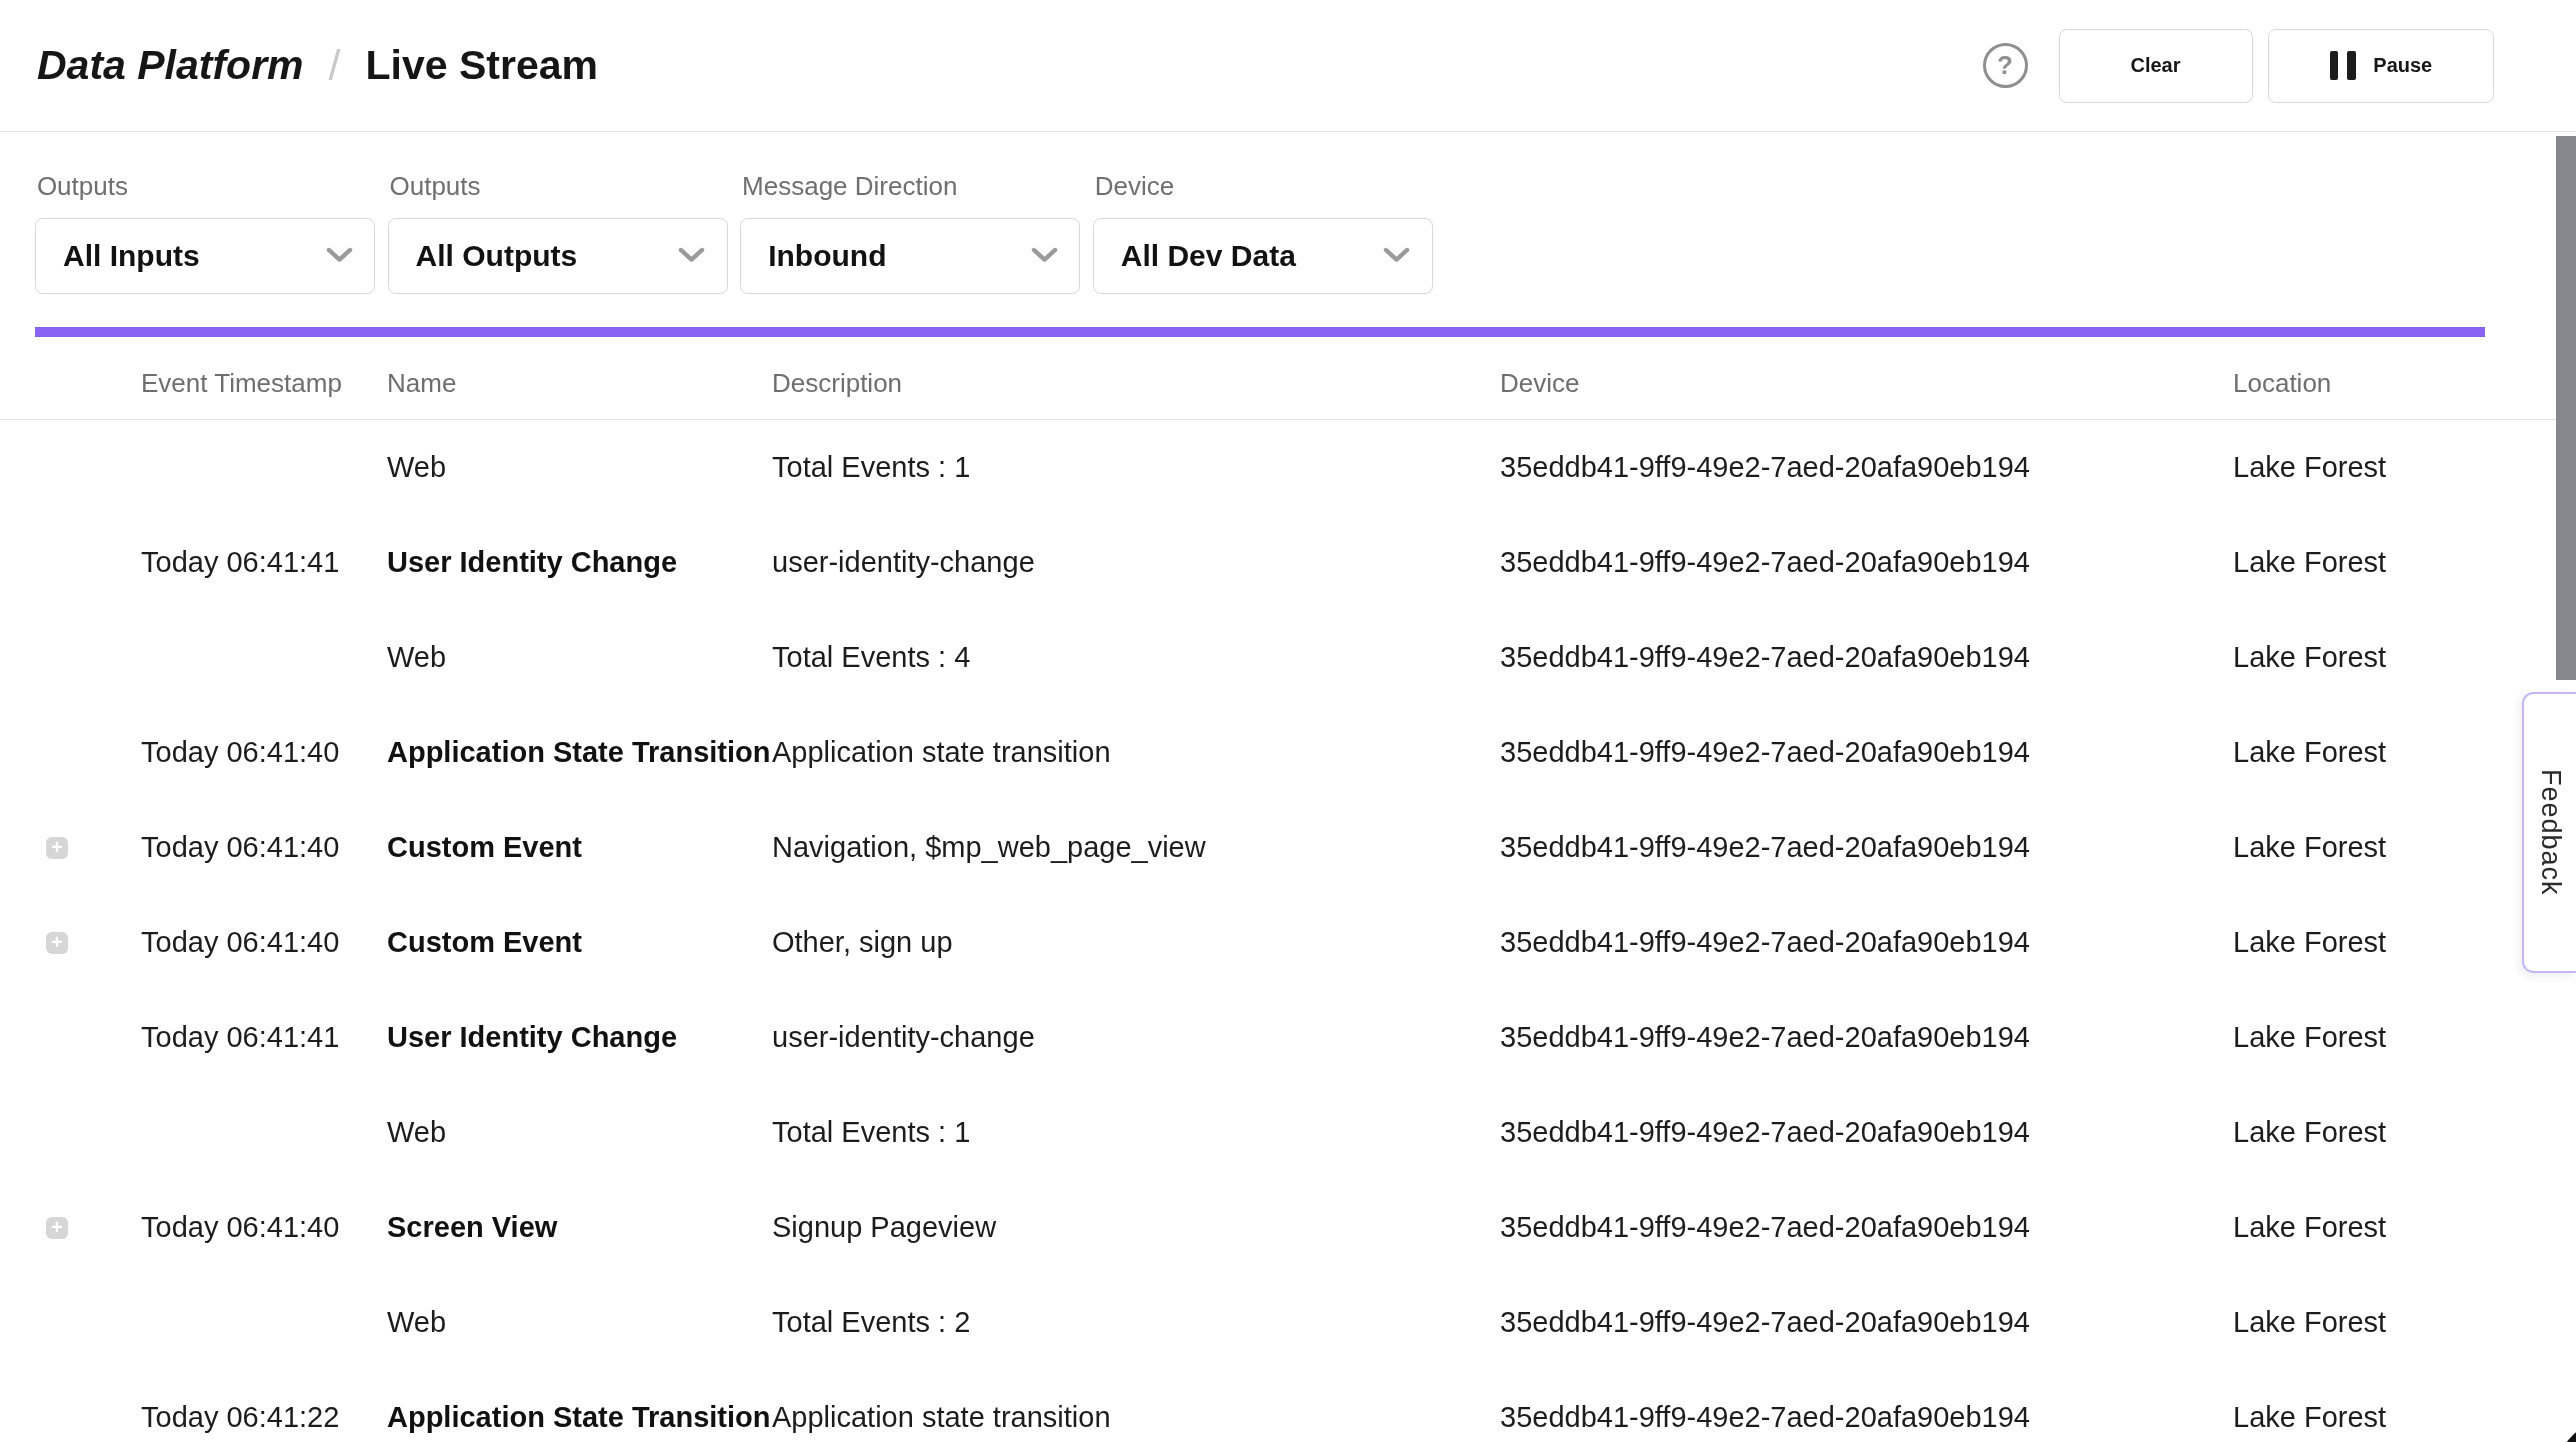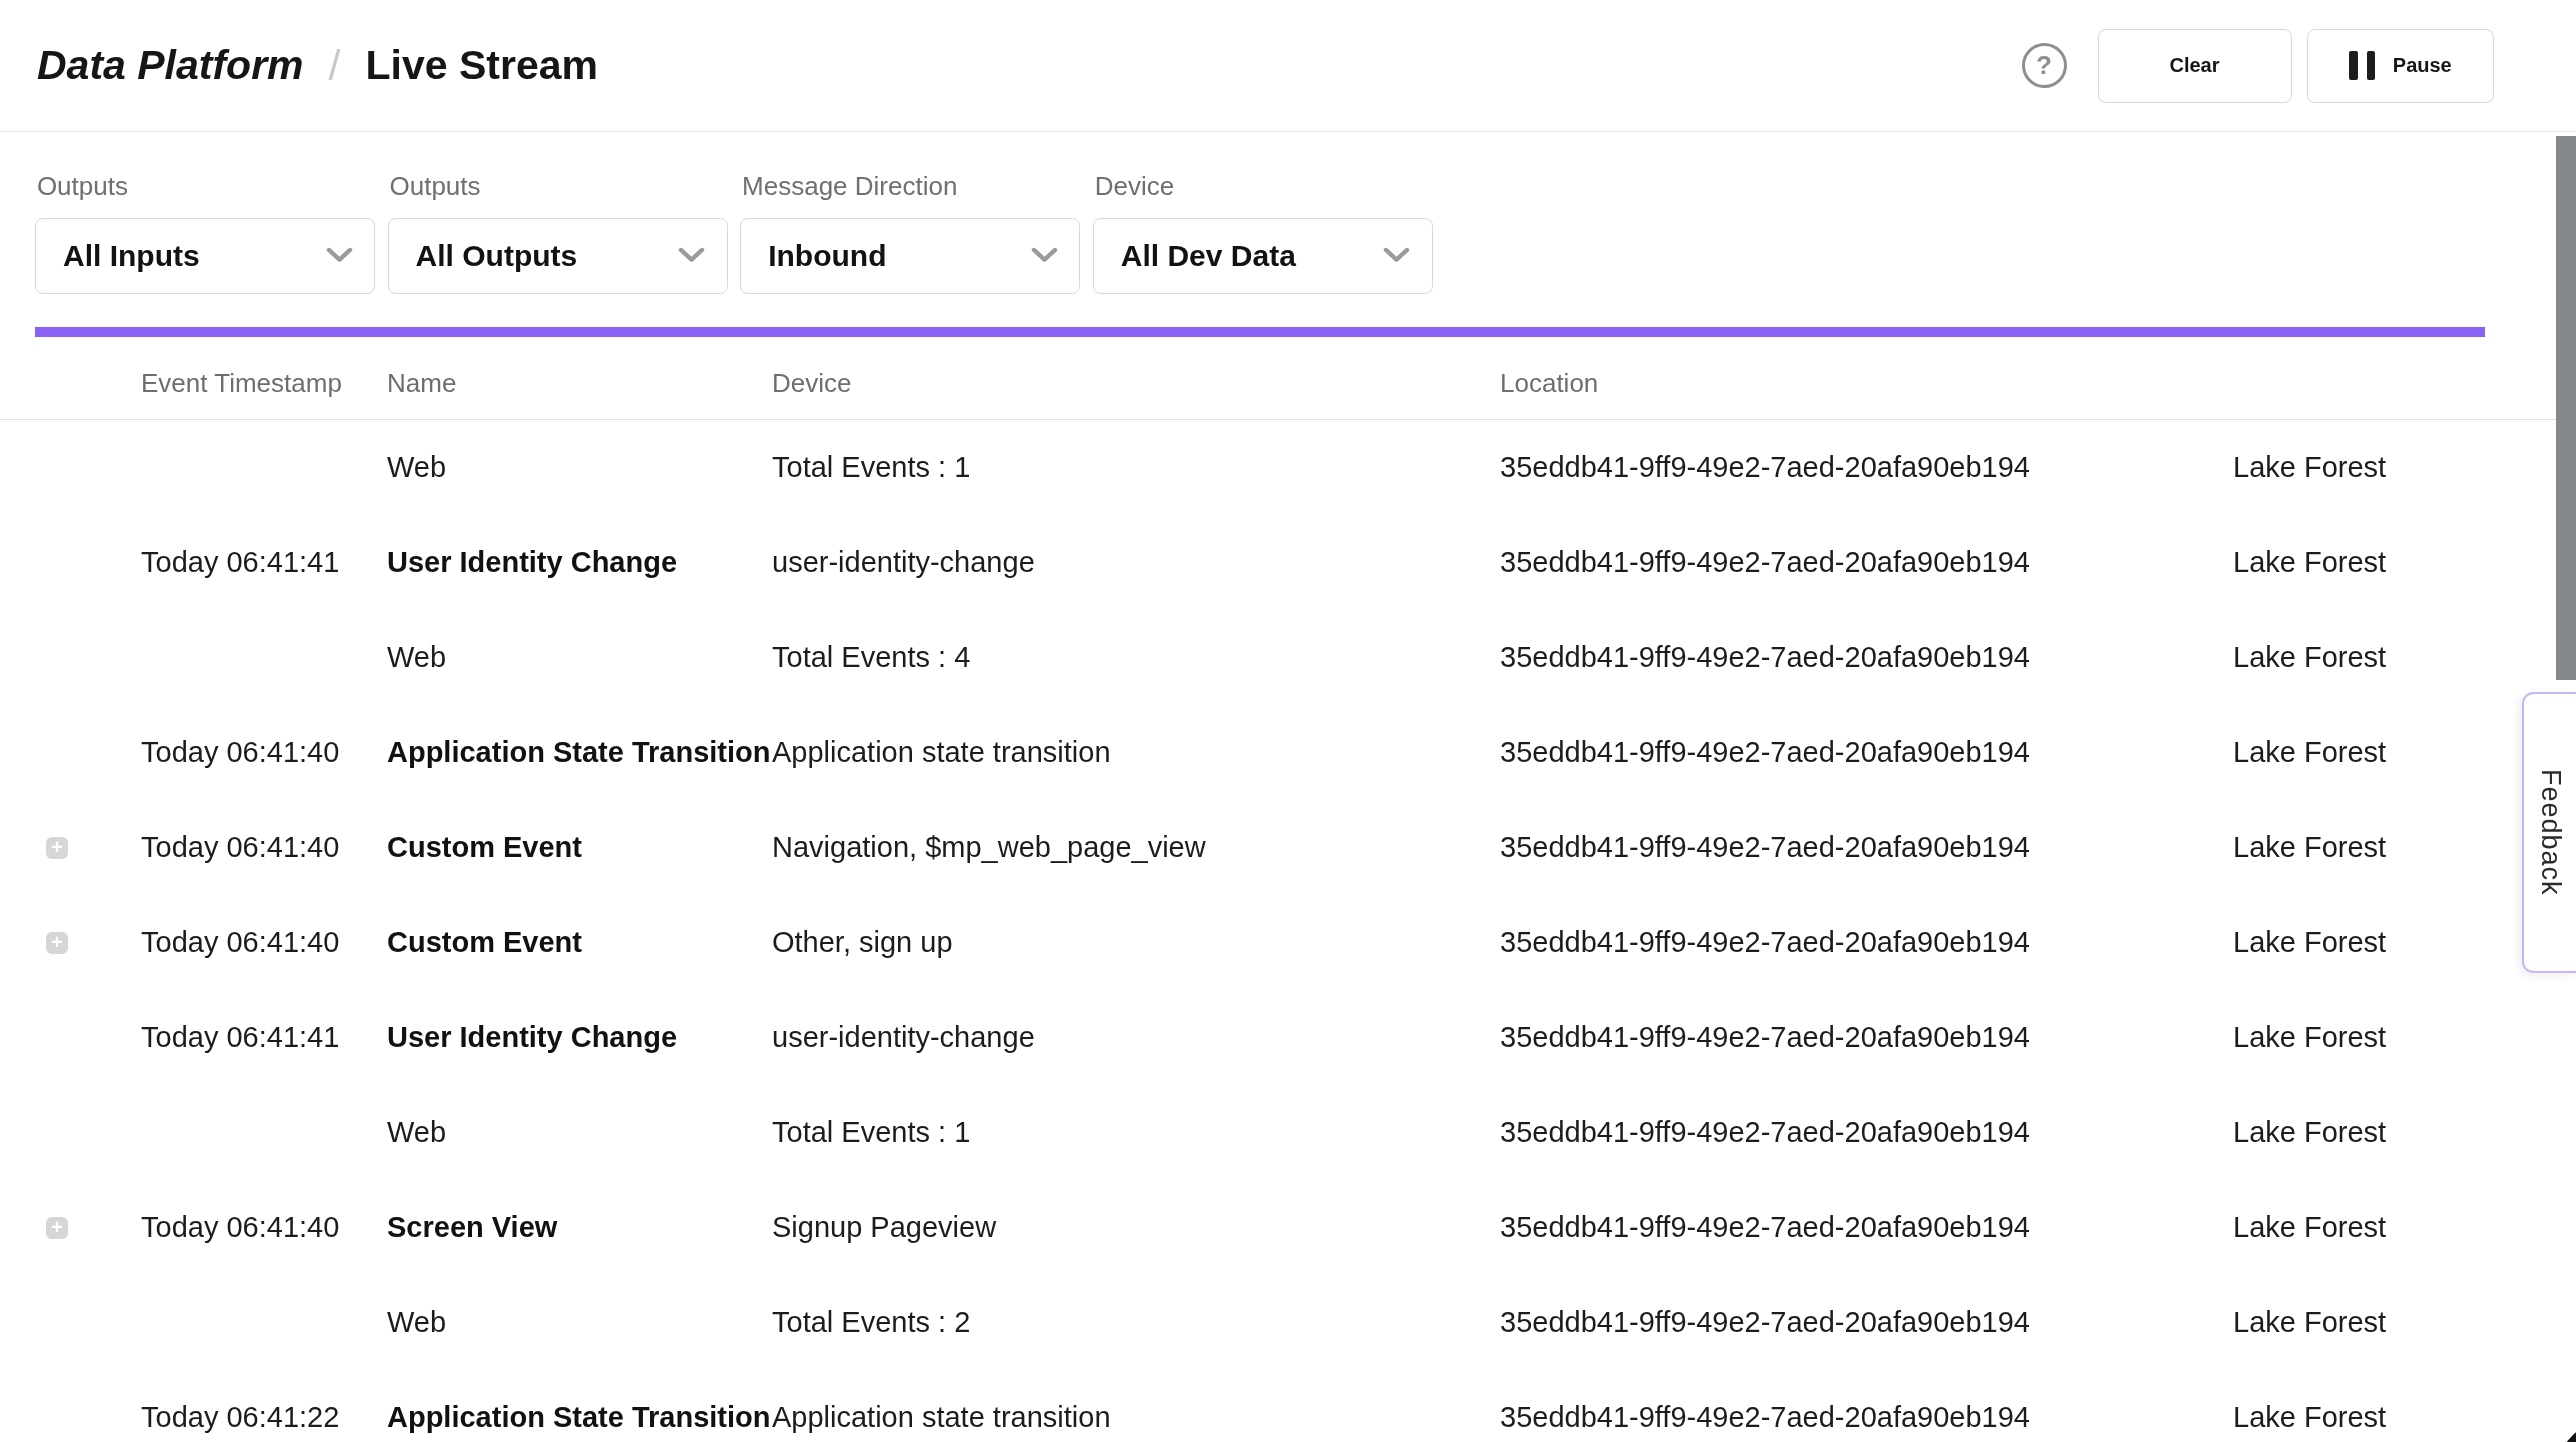--- a/index.html
+++ b/index.html
@@ -26,21 +26,21 @@
     display:flex; align-items:center; justify-content:center;
     color:#8f8f8f; font-size:26px; font-weight:bold; background:#fff;
     margin-right:31px; cursor:pointer;
   }
   .hdr-btn {
     height:74px; background:#fff; border:1.9px solid #d8d8d8; border-radius:7.8px;
     font-family:inherit; font-size:20px; font-weight:bold; color:#161616;
     display:flex; align-items:center; justify-content:center; cursor:pointer;
   }
   .clear-btn { width:194px; margin-right:15.5px; }
-  .pause-btn { width:187px; gap:17.5px; }
+  .pause-btn { width:226px; gap:17.5px; }
   .pause-icon { display:flex; gap:8.7px; }
   .pause-icon i { display:block; width:8.7px; height:29px; background:#1c1c1c; border-radius:1.9px; }
 
   
   .filters { display:flex; gap:12.6px; padding:39px 0 0 35px; }
   .filter { width:340px; }
   .filter-label { font-size:26px; color:#6f6f6f; margin:0 0 15.5px 1.9px; }
   .filter-select {
     height:76px; border:1.9px solid #d8d8d8; border-radius:7.8px; background:#fff;
     display:flex; align-items:center; justify-content:space-between;
@@ -156,20 +156,21 @@
   </div>
 </section>
 
 <div class="accent-bar" style="background: rgb(138, 99, 245);"></div>
 
 <section>
   <div class="grid-row table-header">
     <span></span>
     <span>Event Timestamp</span>
     <span>Name</span>
+    <span>Description</span>
     <span>Device</span>
     <span>Location</span>
   </div>
   <div id="table-body">
   <div class="grid-row event-row">
     <span class="cell-expand">
       
     </span>
     <span class="cell-ts"></span>
     <span class="cell-name">Web</span>

